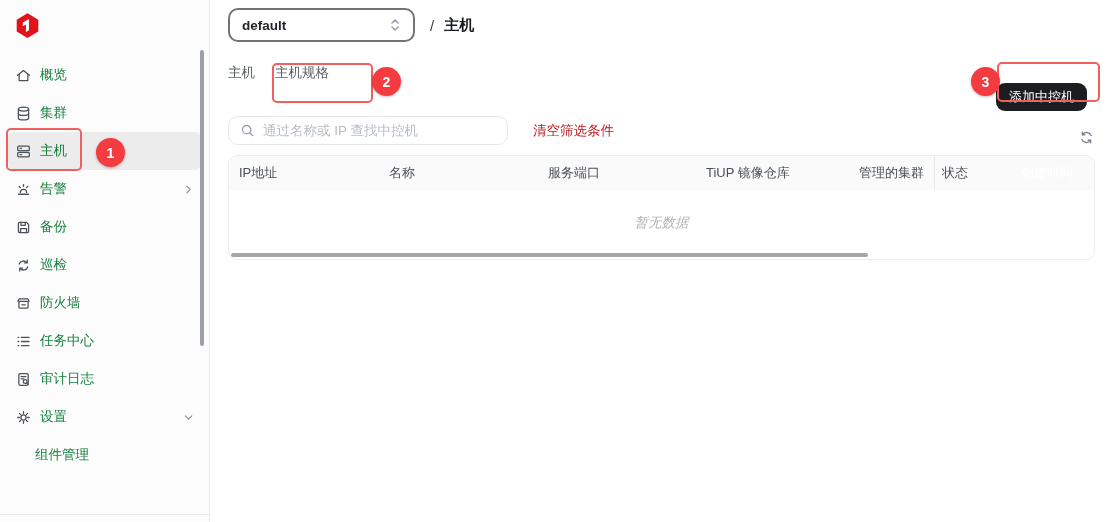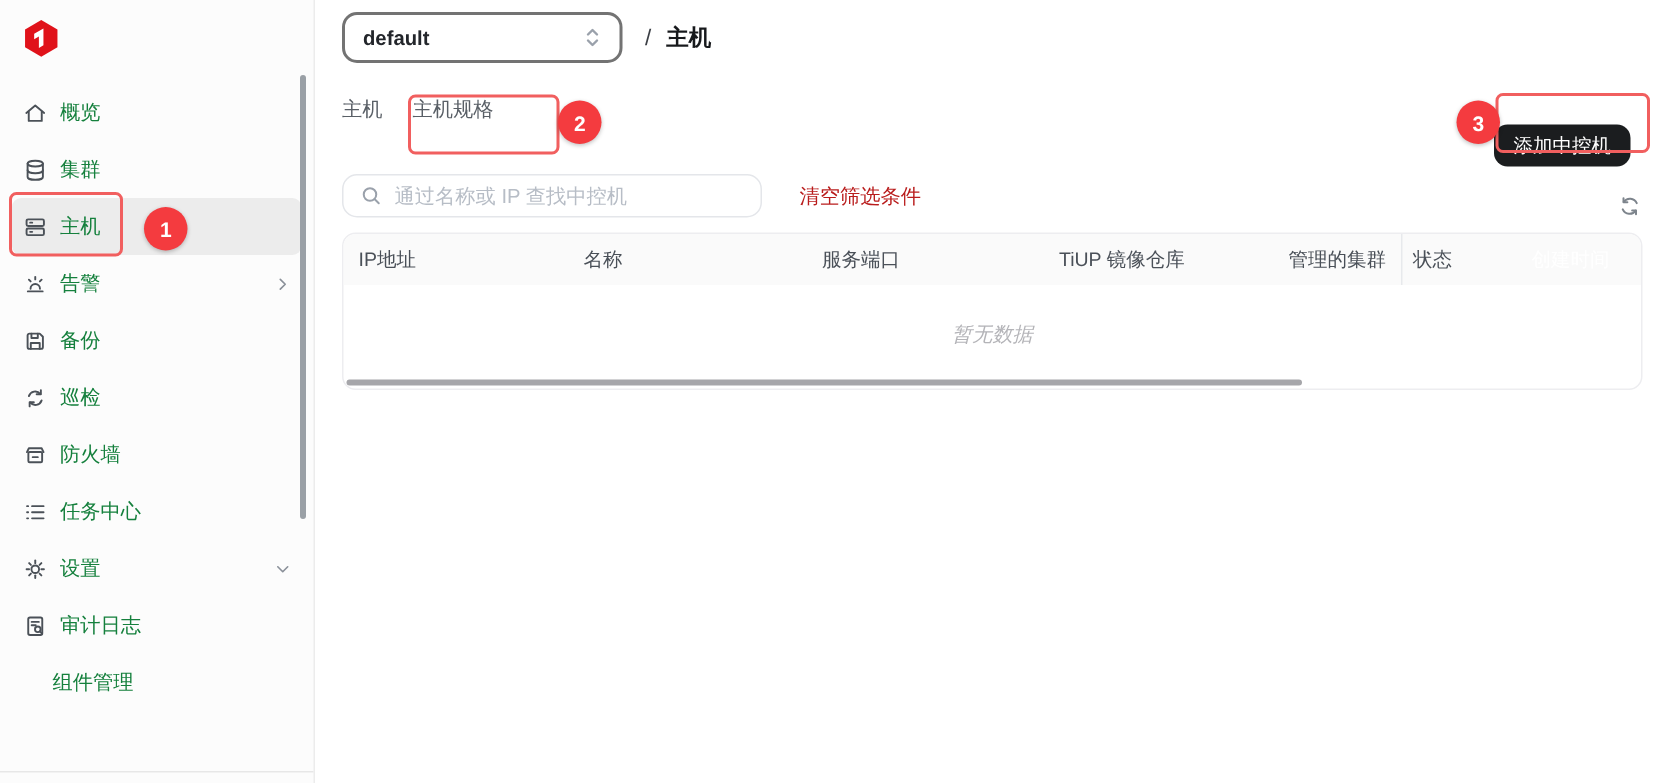--- a/index.html
+++ b/index.html
@@ -179,53 +179,53 @@
             <path d="M3.6 5.2h.8"></path>
               <path d="M3.6 10h.8"></path>
               <path d="M3.6 14.8h.8"></path>
           </svg>
         </span>
         <span>任务中心</span>
       </div>
 
       <div class="nav-item">
         <span class="ni">
+          <svg viewBox="0 0 20 20" fill="none" stroke="currentColor" stroke-width="1.5" stroke-linecap="round" stroke-linejoin="round">
+            <rect x="4.5" y="3.2" width="11" height="13.6" rx="1.4"></rect>
+            <path d="M7.2 6.6h5.6"></path>
+              <path d="M7.2 9.2h3.2"></path>
+            <circle cx="12" cy="12.4" r="2.2"></circle>
+              <path d="M13.6 14 l1.7 1.7"></path>
+          </svg>
+        </span>
+        <span>审计日志</span>
+      </div>
+
+      <div class="nav-item">
+        <span class="ni">
           <svg viewBox="0 0 20 20" fill="none" stroke="currentColor" stroke-width="1.5" stroke-linecap="round">
             <circle cx="10" cy="10" r="3"></circle>
             <path d="M10 3.2v2"></path>
               <path d="M10 14.8v2"></path>
               <path d="M3.2 10h2"></path>
               <path d="M14.8 10h2"></path>
             <path d="M5.2 5.2l1.4 1.4"></path>
               <path d="M13.4 13.4l1.4 1.4"></path>
               <path d="M14.8 5.2l-1.4 1.4"></path>
               <path d="M6.6 13.4l-1.4 1.4"></path>
           </svg>
         </span>
         <span>设置</span>
         <span class="chev">
           <svg width="11" height="11" viewBox="0 0 20 20" fill="none" stroke="currentColor" stroke-width="2" stroke-linecap="round" stroke-linejoin="round">
               <polyline points="4 7 10 13 16 7"></polyline>
             </svg>
         </span>
       </div>
 
-      <div class="nav-item">
-        <span class="ni">
-          <svg viewBox="0 0 20 20" fill="none" stroke="currentColor" stroke-width="1.5" stroke-linecap="round" stroke-linejoin="round">
-            <rect x="4.5" y="3.2" width="11" height="13.6" rx="1.4"></rect>
-            <path d="M7.2 6.6h5.6"></path>
-              <path d="M7.2 9.2h3.2"></path>
-            <circle cx="12" cy="12.4" r="2.2"></circle>
-              <path d="M13.6 14 l1.7 1.7"></path>
-          </svg>
-        </span>
-        <span>审计日志</span>
-      </div>
-
 
       <div class="nav-item sub">
         <span>组件管理</span>
       </div>
     </div>
 
     <div class="side-thumb"></div>
     <div class="side-divider"></div>
   </div>
 

